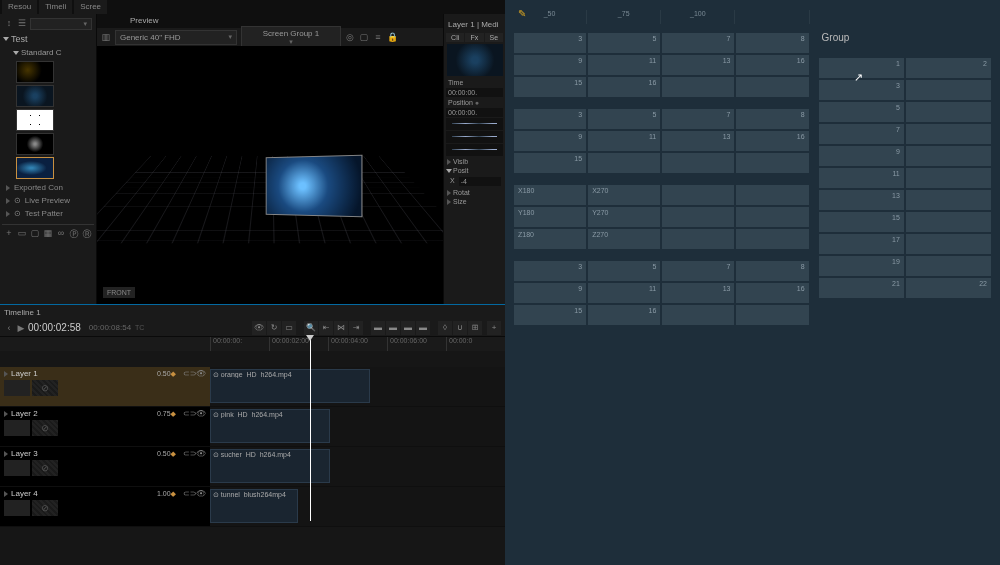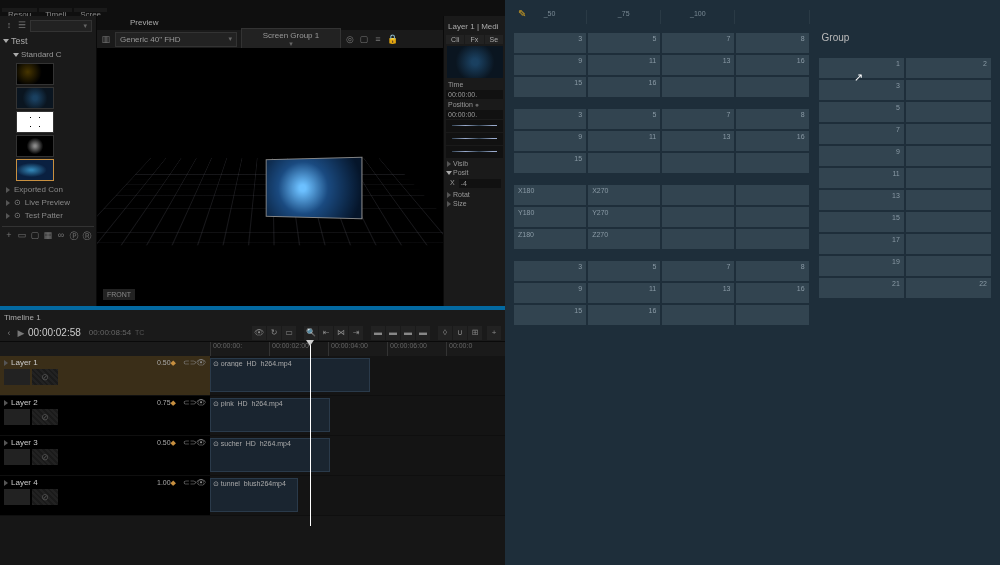--- a/index.html
+++ b/index.html
@@ -2,21 +2,21 @@
 <html><head>
 <meta charset="utf-8">
 <style>
 * { margin:0; padding:0; box-sizing:border-box; font-family:Arial,sans-serif; }
 body { background:#1a2128; width:1000px; height:565px; overflow:hidden; color:#aaa; font-size:9px; }
 .app { display:flex; width:100%; height:100%; }
 .left-pane { width:505px; height:100%; background:#1a1a1a; display:flex; flex-direction:column; }
 .right-pane { flex:1; background:#1e2e3a; padding:10px 8px; display:flex; gap:8px; }
 
 
-.tabs { height:14px; display:flex; gap:2px; padding:8px 2px; background:#0f0f0f; font-size:8px; }
+.tabs { height:14px; display:flex; gap:2px; padding:0 2px; background:#0f0f0f; font-size:8px; }
 .tab { padding:2px 6px; background:#1a1a1a; color:#888; cursor:pointer; }
 
 
 .upper { display:flex; height:290px; }
 .resources { width:97px; background:#1a1a1a; border-right:1px solid #0a0a0a; padding:2px; }
 .res-hdr { display:flex; align-items:center; gap:3px; padding:2px; }
 .tri { width:0; height:0; border-left:4px solid #888; border-top:3px solid transparent; border-bottom:3px solid transparent; display:inline-block; }
 .tri.open { transform:rotate(90deg); border-left-color:#aaa; }
 .tri.dark { border-left-color:#555; }
 .res-item { display:flex; align-items:center; gap:3px; padding:2px 2px 2px 12px; font-size:8px; color:#999; }
@@ -51,32 +51,32 @@
 .insp-tabs { display:flex; gap:1px; margin:2px 0; }
 .insp-tab { flex:1; text-align:center; padding:1px; background:#222; font-size:7px; cursor:pointer; }
 .insp-thumb { width:56px; height:32px; background:radial-gradient(circle, #1a4060 10%, #0a1520 60%); margin:2px auto; }
 .insp-field { padding:1px 2px; color:#999; font-size:7px; }
 .insp-val { background:#111; padding:1px 2px; color:#999; font-size:7px; margin:1px 0; }
 .track { height:12px; background:#111; margin:1px 0; position:relative; }
 .track::after { content:""; position:absolute; left:10%; right:10%; top:5px; height:1px; background:linear-gradient(90deg,#345 0%, #9ac 30%, #345 60%, #9ac 90%); }
 .insp-sect { display:flex; align-items:center; gap:2px; padding:1px; font-size:7px; color:#999; cursor:pointer; }
 
 
-.timeline { flex:1; background:#161616; border-top:4px solid #0369a1; display:flex; flex-direction:column; }
+.timeline { flex:1; background:#161616; border-top:1px solid #0369a1; display:flex; flex-direction:column; }
 .tl-hdr { height:14px; display:flex; align-items:center; padding:0 4px; font-size:8px; background:#1a1a1a; }
 .tl-tools { height:18px; display:flex; align-items:center; gap:2px; padding:0 4px; background:#1a1a1a; border-bottom:1px solid #0a0a0a; }
 .timecode { color:#ccc; font-size:10px; margin-right:6px; }
 .timecode2 { color:#666; font-size:8px; }
 .tool-grp { display:flex; gap:1px; margin:0 3px; }
 .tool-btn { width:14px; height:14px; background:#222; color:#888; font-size:8px; text-align:center; line-height:14px; cursor:pointer; }
 .tl-ruler { height:14px; background:#1a1a1a; display:flex; padding-left:210px; font-size:7px; color:#666; position:relative; }
 .ruler-tick { width:72px; border-left:1px solid #333; padding-left:2px; }
 .playhead { position:absolute; left:310px; top:0; bottom:-170px; width:1px; background:#fff; z-index:5; }
 .playhead::before { content:""; position:absolute; top:-2px; left:-4px; width:0; height:0; border-left:4px solid transparent; border-right:4px solid transparent; border-top:6px solid #ccc; }
-.tl-body { flex:1; overflow:hidden; }
+.tl-body { flex:1; overflow:hidden;margin-top:16px; }
 .layer-row { height:40px; display:flex; border-bottom:1px solid #0f0f0f; }
 .layer-head { width:210px; background:#000000; display:flex; flex-direction:column; padding:2px 4px; }
 .layer-head.sel { background:#3a2e18; }
 .layer-name-row { display:flex; align-items:center; gap:3px; font-size:8px; color:#ccc; }
 .layer-name-row .op { margin-left:auto; margin-right:4px; font-size:7px; color:#aaa; }
 .eye { width:10px; font-size:8px; color:#888; }
 .layer-thumb-row { display:flex; gap:2px; margin-top:2px; }
 .lthumb { width:26px; height:16px; background:#222; }
 .lthumb.empty { background:repeating-linear-gradient(45deg,#222,#222 2px,#1a1a1a 2px,#1a1a1a 4px); position:relative; }
 .lthumb.empty::after { content:"⊘"; position:absolute; inset:0; display:flex; align-items:center; justify-content:center; color:#555; font-size:9px; }

